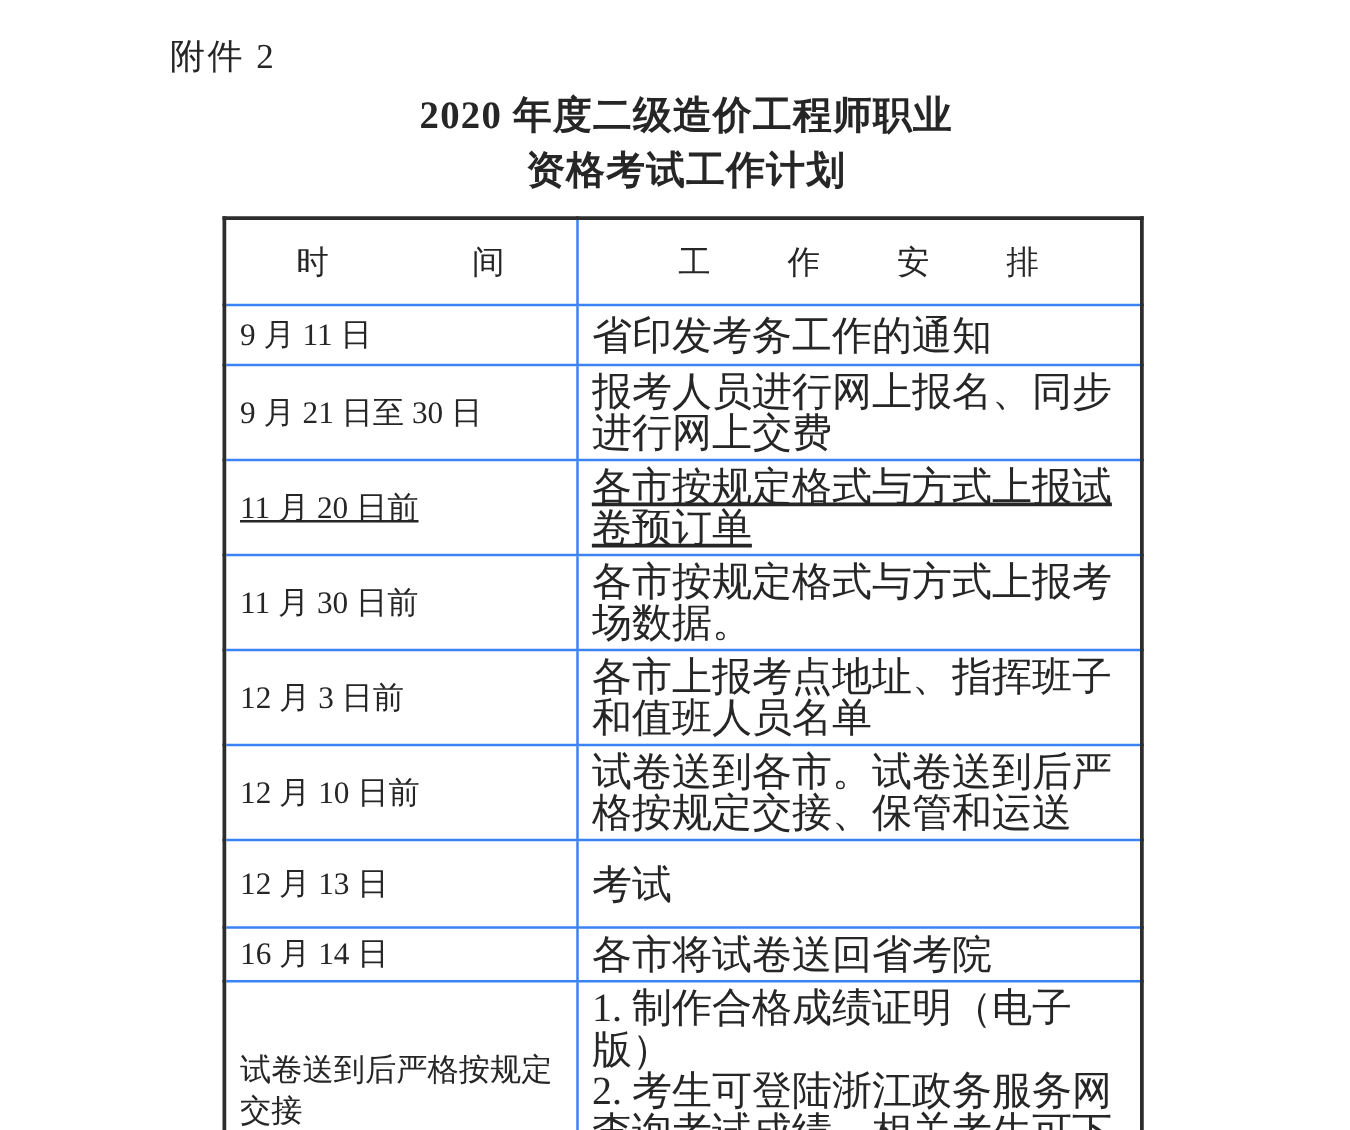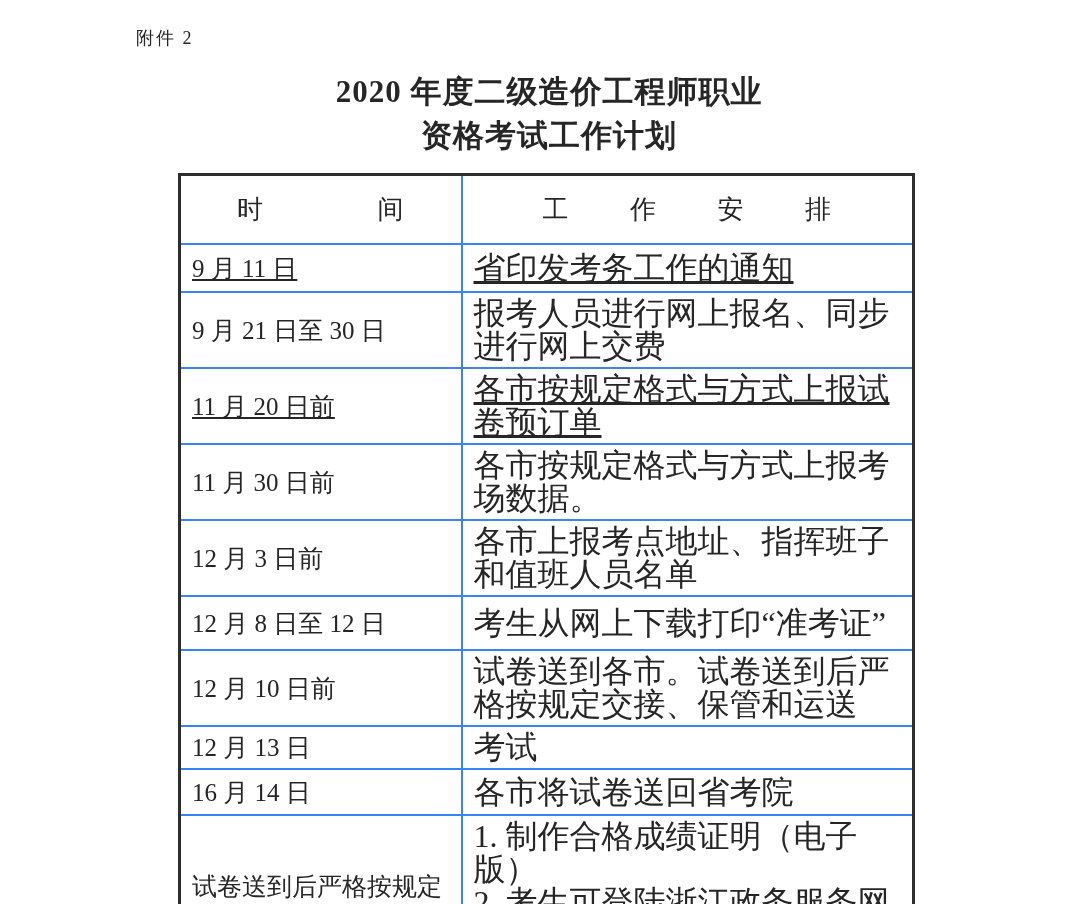--- a/index.html
+++ b/index.html
@@ -12,21 +12,21 @@
     height: 904px;
     position: relative;
     overflow: hidden;
     font-family: "Liberation Serif", "DejaVu Serif", serif;
     color: #262626;
   }
   .attachment-label {
     position: absolute;
     left: 136px;
     top: 26px;
-    font-size: 18px;
+    font-size: 28px;
     letter-spacing: 2px;
     white-space: nowrap;
   }
   .doc-title {
     position: absolute;
     left: 0;
     top: 70px;
     width: 1098px;
     text-align: center;
     font-weight: bold;
@@ -67,21 +67,21 @@
     text-align: left;
   }
   td.task-cell {
     font-size: 32px;
     line-height: 33px;
     padding: 4px 6px 4px 11px;
     text-align: left;
   }
   .task-line { margin: 0; }
   
-  .schedule tbody tr:nth-child(1)  { height: 48px; text-decoration: underline; }
+  .schedule tbody tr:nth-child(1)  { height: 48px; }
   .schedule tbody tr:nth-child(2)  { height: 68px; }
   .schedule tbody tr:nth-child(3)  { height: 58px; text-decoration: underline; }
   .schedule tbody tr:nth-child(4)  { height: 52px; }
   .schedule tbody tr:nth-child(5)  { height: 64px; }
   .schedule tbody tr:nth-child(6)  { height: 54px; }
   .schedule tbody tr:nth-child(7)  { height: 70px; }
   .schedule tbody tr:nth-child(8)  { height: 42px; }
   .schedule tbody tr:nth-child(9)  { height: 46px; }
   .schedule tbody tr:nth-child(10) { height: 128px; }
 </style>
@@ -131,26 +131,20 @@
           <div class="task-line">各市按规定格式与方式上报考场数据。</div>
         </td>
       </tr>
       <tr>
         <td class="time-cell">12 月 3 日前</td>
         <td class="task-cell">
           <div class="task-line">各市上报考点地址、指挥班子和值班人员名单</div>
         </td>
       </tr>
       <tr>
-        <td class="time-cell">12 月 8 日至 12 日</td>
-        <td class="task-cell">
-          <div class="task-line">考生从网上下载打印“准考证”</div>
-        </td>
-      </tr>
-      <tr>
         <td class="time-cell">12 月 10 日前</td>
         <td class="task-cell">
           <div class="task-line">试卷送到各市。试卷送到后严格按规定交接、保管和运送</div>
         </td>
       </tr>
       <tr>
         <td class="time-cell">12 月 13 日</td>
         <td class="task-cell">
           <div class="task-line">考试</div>
         </td>

